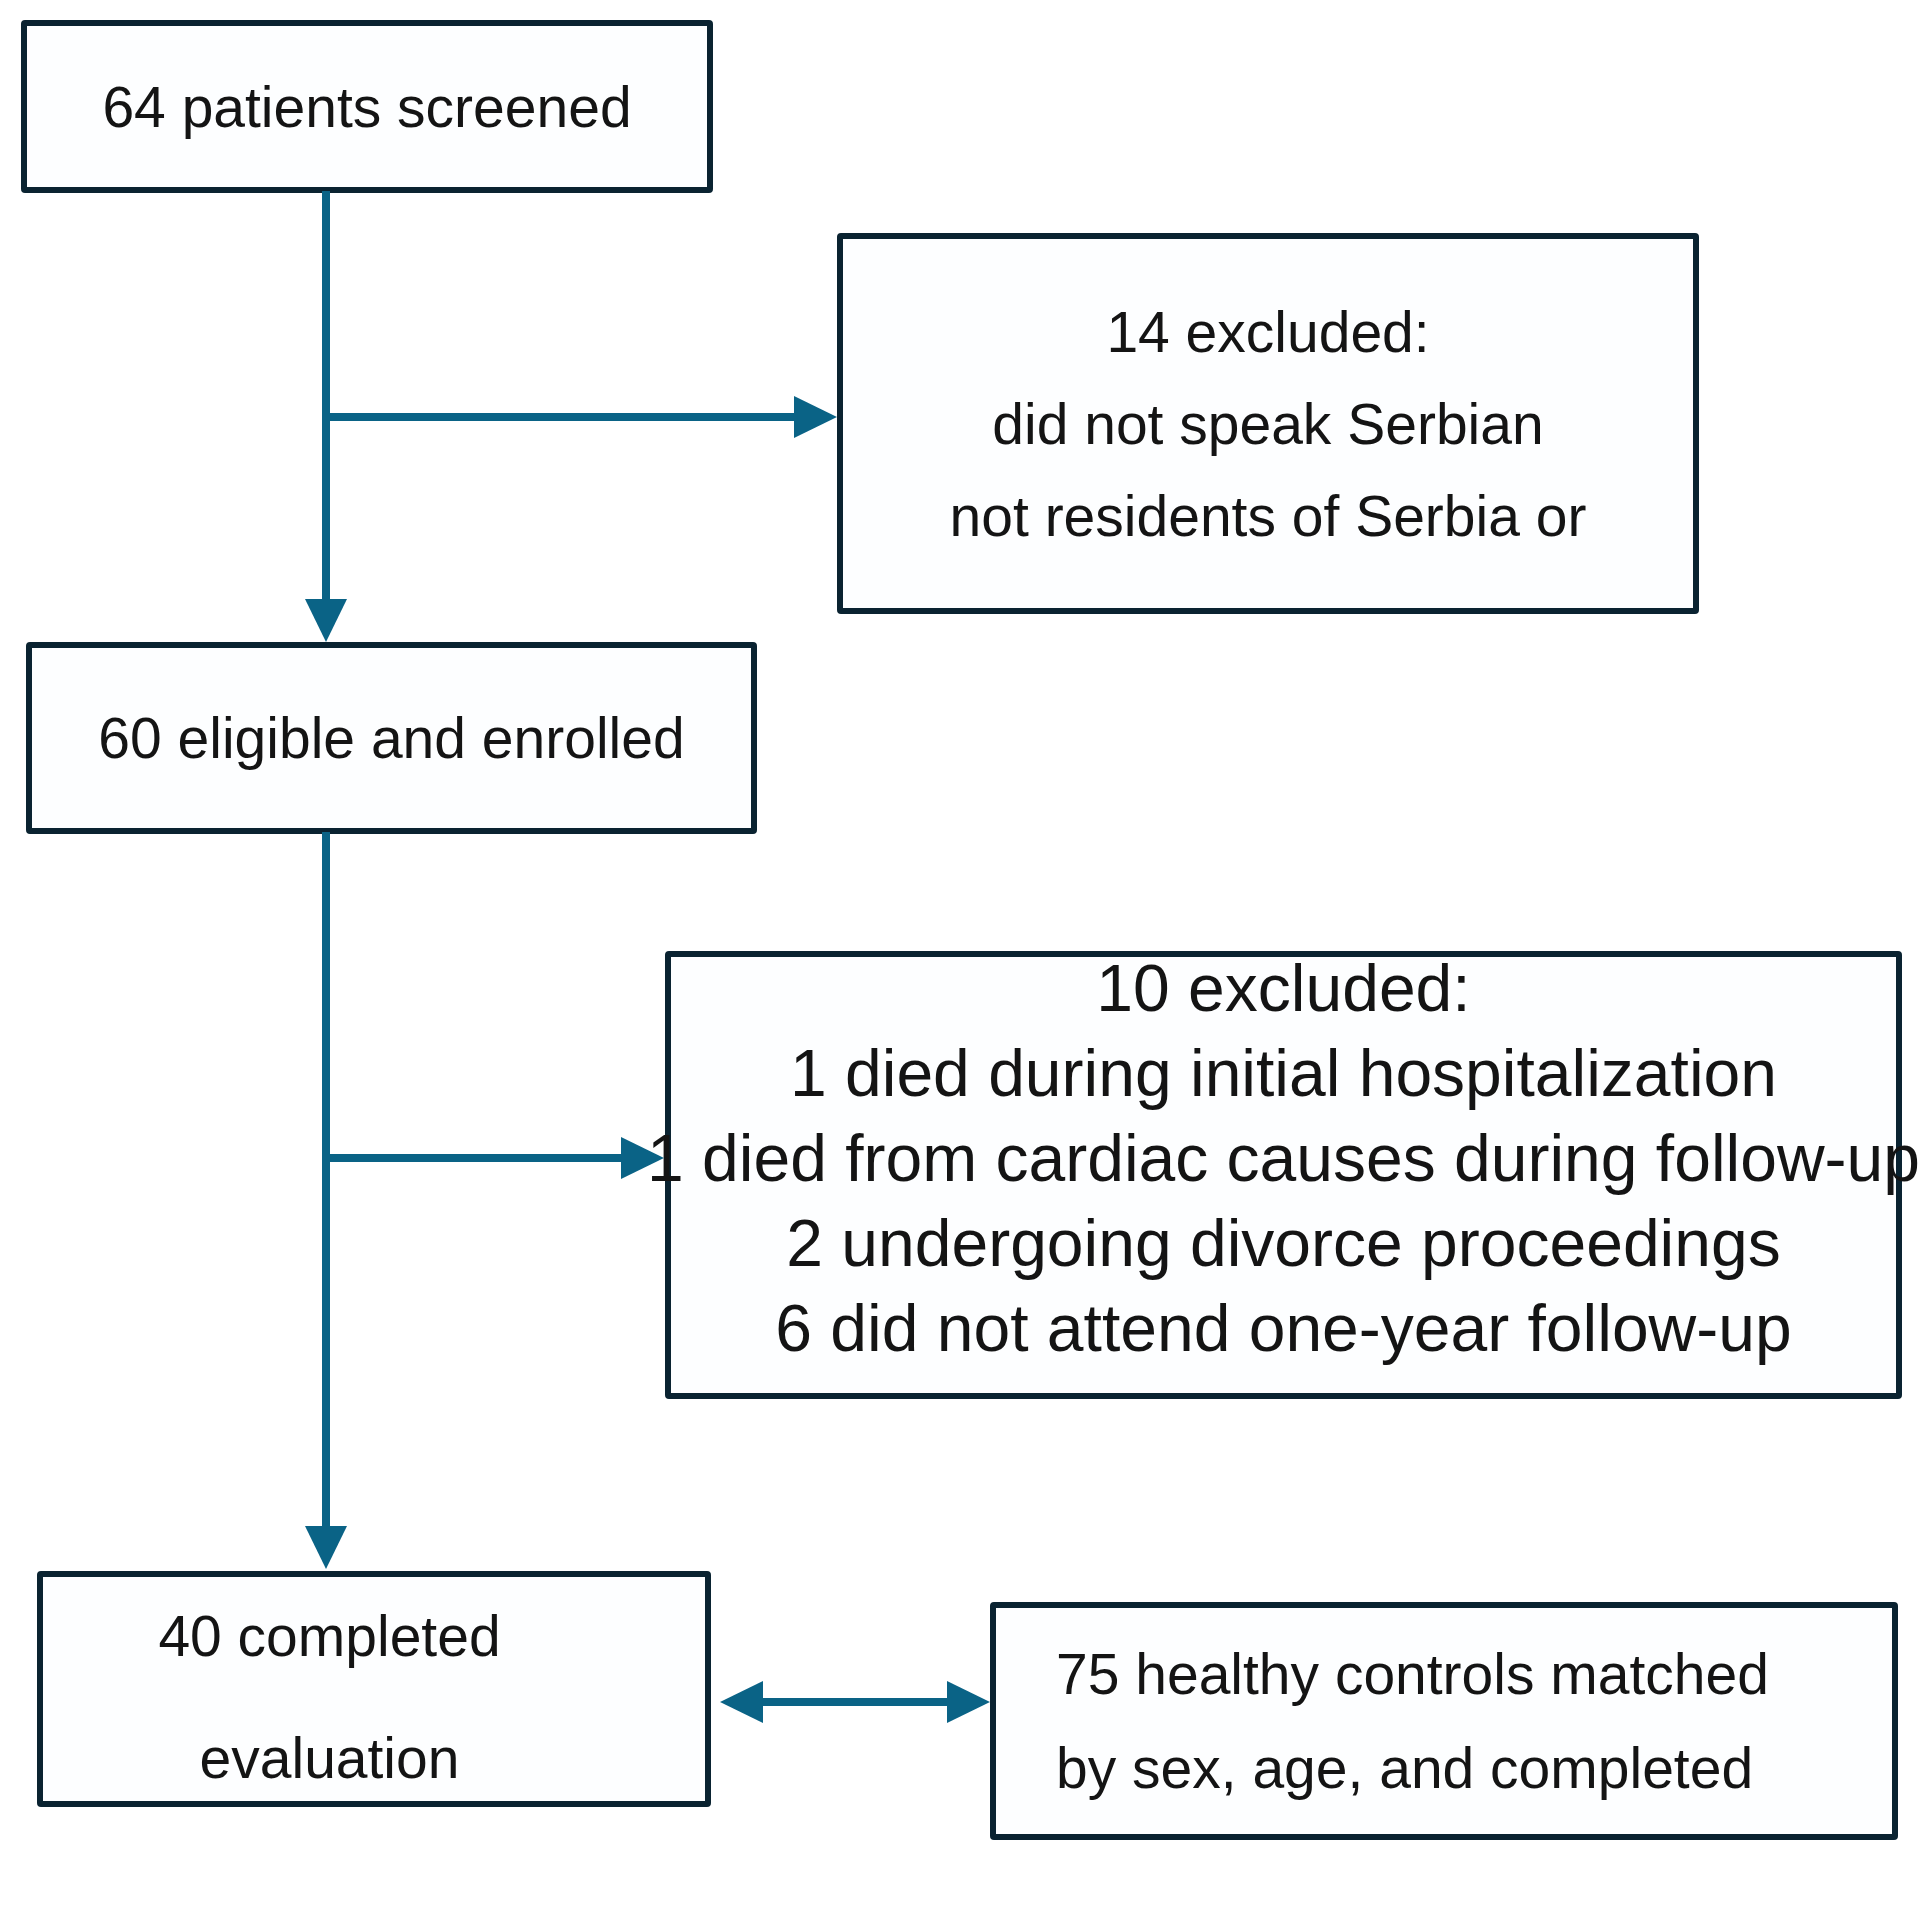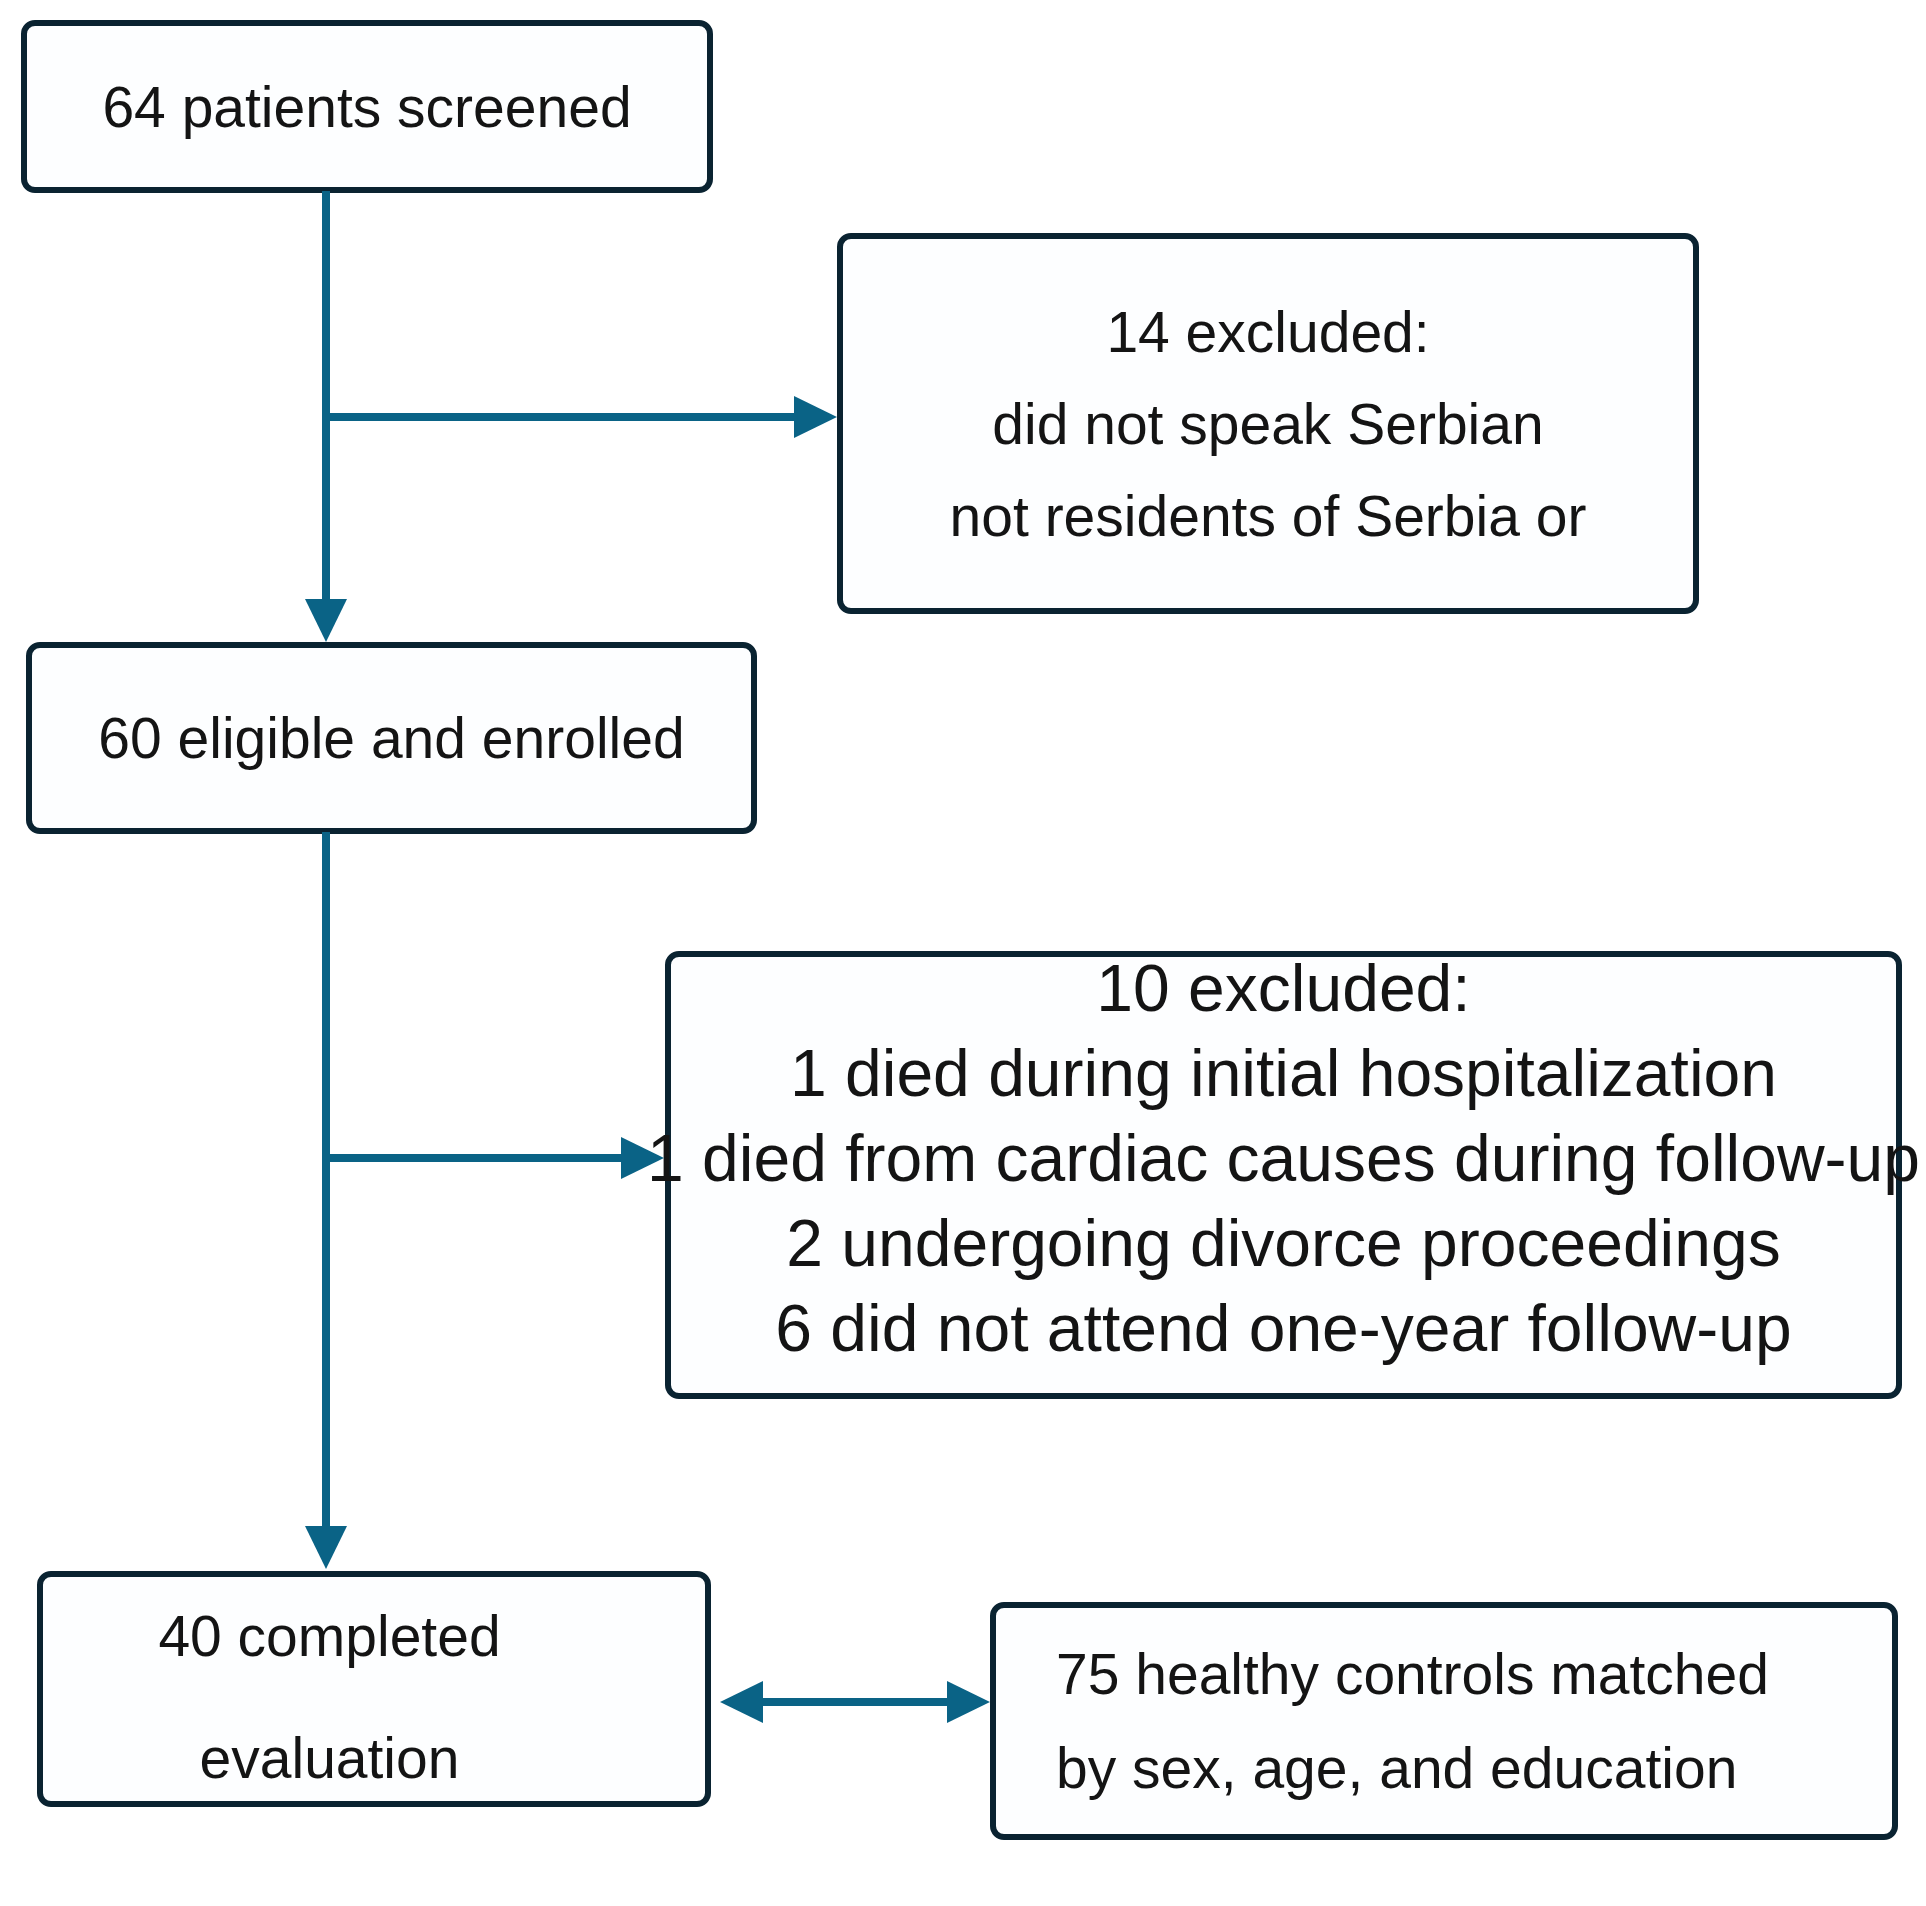--- a/index.html
+++ b/index.html
@@ -19,21 +19,21 @@
     height: 1907px;
     background: var(--background);
     font-family: "Liberation Sans", "DejaVu Sans", sans-serif;
     color: var(--text);
     overflow: hidden;
   }
   .box {
     position: absolute;
     box-sizing: border-box;
     border: 6.7px solid var(--box-border);
-    border-radius: 14px;
+    border-radius: 4px;
     background: #fdfeff;
     display: flex;
     flex-direction: column;
     justify-content: center;
     align-items: center;
     text-align: center;
     font-size: 57px;
   }
   .box .line {
     white-space: nowrap;
@@ -93,21 +93,21 @@
     <div class="line">6 did not attend one-year follow-up</div>
   </div>
 
   <div class="box" id="box-completed">
     <div class="line">40 completed</div>
     <div class="line">evaluation</div>
   </div>
 
   <div class="box" id="box-healthy">
     <div class="line">75 healthy controls matched</div>
-    <div class="line">by sex, age, and education</div>
+    <div class="line">by sex, age, and completed</div>
   </div>
 
   <div>
     <div class="vline" style="left:322px; top:191px; height:409px;"></div>
     <div class="head head-down" style="left:305px; top:599px;"></div>
   </div>
 
   <div>
     <div class="hline" style="left:325px; top:413px; width:469px;"></div>
     <div class="head head-right" style="left:794px; top:396px;"></div>

